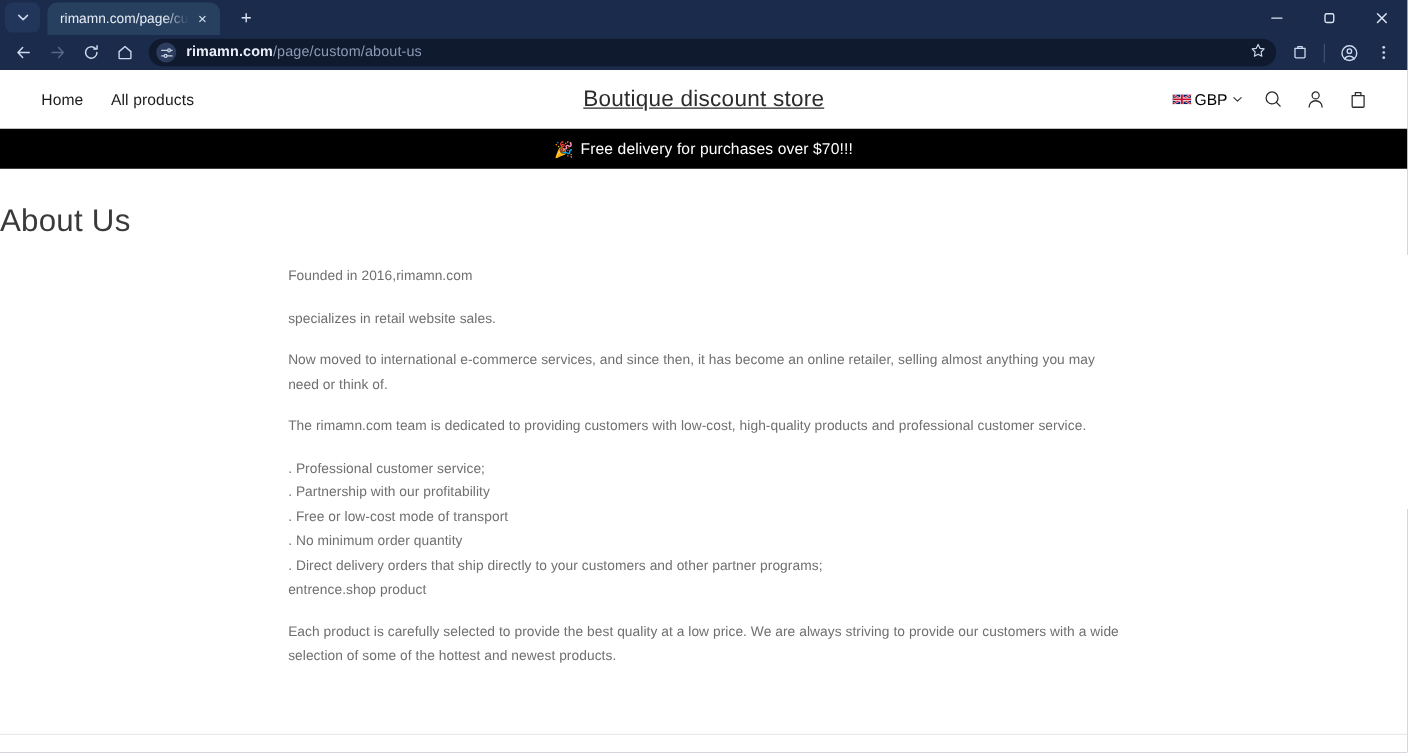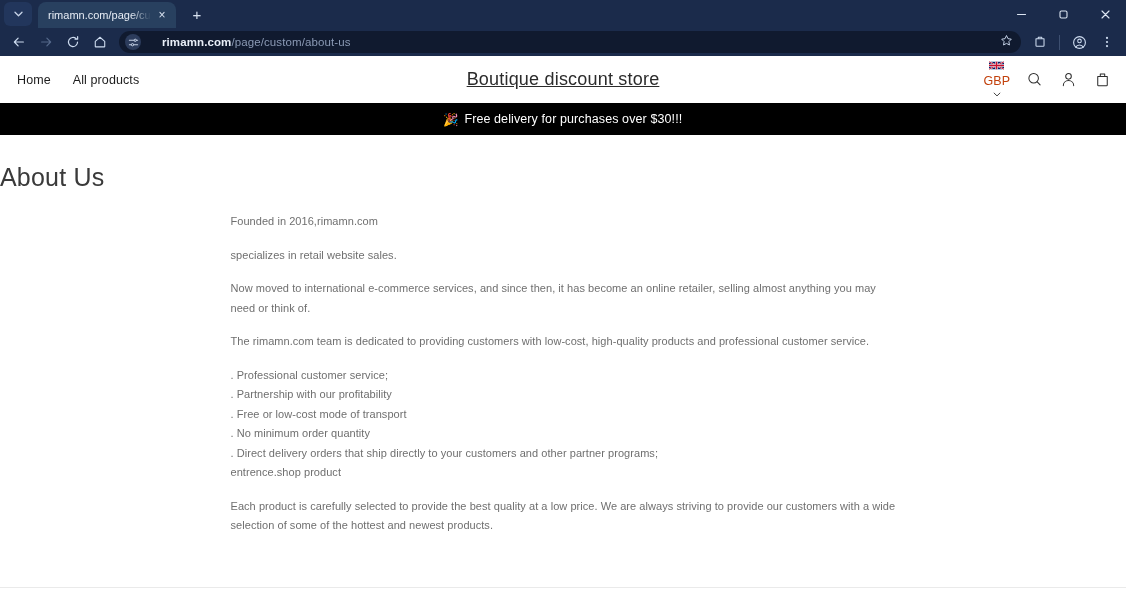--- a/index.html
+++ b/index.html
@@ -145,21 +145,21 @@
 
   .omnibox {
     flex: 1;
     height: 22px;
     background: #101a2f;
     border-radius: 11px;
     display: flex;
     align-items: center;
     padding: 0 8px 0 6px;
     margin: 0 5px;
-    gap: 21px;
+    gap: 8px;
     min-width: 0;
   }
 
   .omni-icon {
     width: 16px;
     height: 16px;
     border-radius: 50%;
     background: #2c3c5c;
     display: flex;
     align-items: center;
@@ -203,21 +203,21 @@
     background: #ffffff;
     overflow: hidden;
     position: relative;
   }
 
   
   .site-header {
     height: 47px;
     display: flex;
     align-items: center;
-    padding: 0 14px;
+    padding: 0 30px;
     background: #ffffff;
   }
 
   .site-nav {
     display: flex;
     align-items: center;
     gap: 22px;
     flex: 0 0 auto;
     padding-left: 3px;
   }
@@ -248,22 +248,21 @@
     gap: 14px;
     z-index: 2;
   }
 
   .currency {
     display: flex;
     align-items: center;
     gap: 3px;
     cursor: pointer;
     font-size: 12.5px;
-    color: #c2410c;
-    flex-direction: column;
+    color: #000000;
   }
   .flag-uk {
     width: 15px;
     height: 11px;
     display: block;
     border-radius: 1px;
   }
   .chev {
     font-size: 8px;
     color: #333;
@@ -479,21 +478,21 @@
           <svg width="17" height="17" viewBox="0 0 20 20" aria-hidden="true">
             <path d="M4.4 6.4h11.2v10.1a.9.9 0 0 1-.9.9H5.3a.9.9 0 0 1-.9-.9z" fill="none" stroke="currentColor" stroke-width="1.2" stroke-linejoin="round"></path>
             <path d="M7.4 6.4V3.6h5.2v2.8" fill="none" stroke="currentColor" stroke-width="1.2" stroke-linejoin="round"></path>
           </svg>
         </div>
       </div>
     </div>
 
     <div class="announce">
       <span>🎉</span>
-      <span>Free delivery for purchases over $30!!!</span>
+      <span>Free delivery for purchases over $70!!!</span>
     </div>
 
     <div class="main">
       <h1 class="page-title">About Us</h1>
 
       <div class="content">
         <p>Founded in 2016,rimamn.com</p>
         <p>specializes in retail website sales.</p>
         <p>Now moved to international e-commerce services, and since then, it has become an online retailer, selling almost anything you may need or think of.</p>
         <p>The rimamn.com team is dedicated to providing customers with low-cost, high-quality products and professional customer service.</p>

